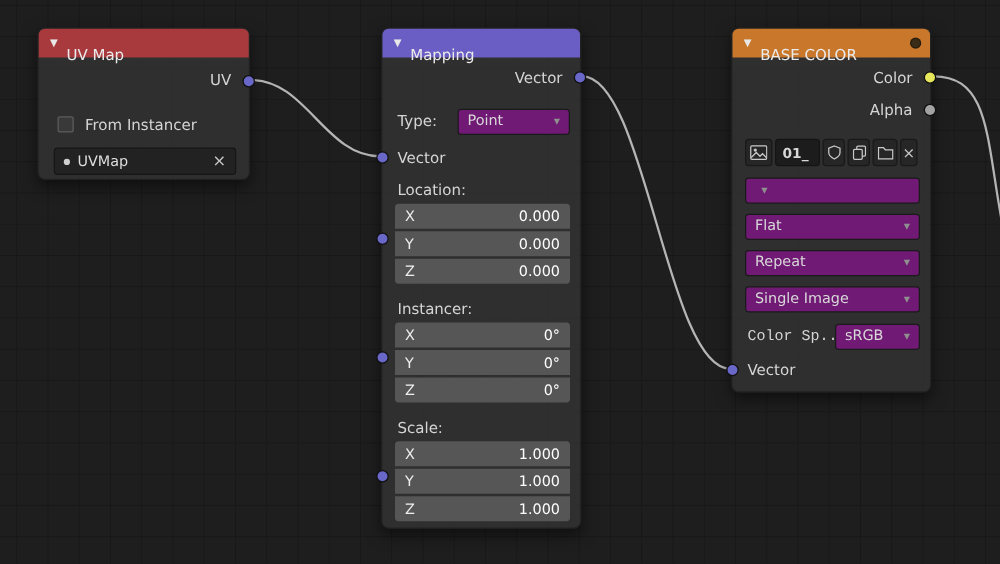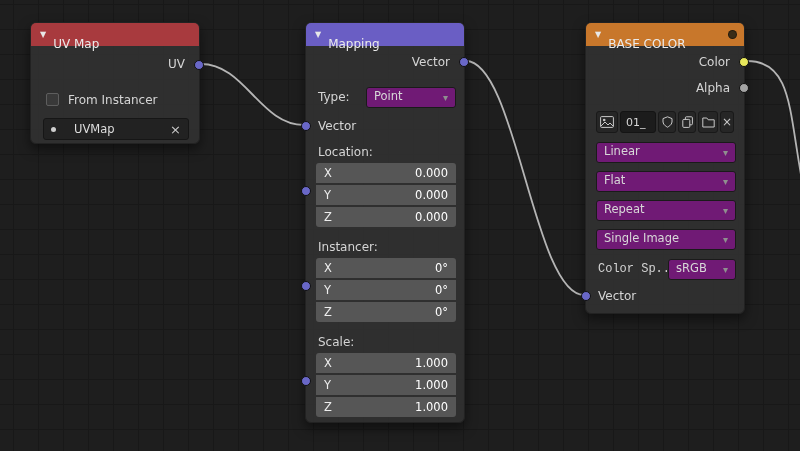--- a/index.html
+++ b/index.html
@@ -69,37 +69,38 @@
   .numrow .axis { color:#ededed; }
   .numrow .val  { color:#ffffff; }
 
   .checkbox {
     position:absolute; width:13px; height:13px; background:#393939;
     border:1px solid #5e5e5e; border-radius:2px;
   }
 
   .idfield {
     position:absolute; height:22px; background:#222222; border:1px solid #161616;
-    border-radius:3px; display:flex; align-items:center; padding:0 7px; gap:18px;
+    border-radius:3px; display:flex; align-items:center; padding:0 7px; gap:6px;
     color:#dedede; font-size:11.5px;
   }
   .idfield .dot { width:5px; height:5px; border-radius:50%; background:#cfcfcf; flex:0 0 auto; }
   .idfield .fval { flex:1 1 auto; }
   .idfield .clear { flex:0 0 auto; color:#c9c9c9; font-size:13px; }
 
   .imgrow { position:absolute; display:flex; gap:2px; align-items:center; }
   .ibtn {
     height:22px; background:#262626; border:1px solid #191919; border-radius:3px;
     display:flex; align-items:center; justify-content:center; flex:0 0 auto;
     color:#c9c9c9;
   }
   .ifield {
     height:22px; background:#1c1c1c; border:1px solid #141414; border-radius:3px;
     color:#d8d8d8; font-size:11px; display:flex; align-items:center; padding:0 5px;
     flex:0 0 auto;
+    font-weight:bold;
   }
   svg.icn { display:block; }
 </style>
 </head>
 <body>
 
 <svg id="noodles" viewBox="0 0 800 451">
   <path d="M 201 64 C 245 64, 260 125, 304 125" stroke="#b5b5b5" stroke-width="1.8" fill="none"></path>
   <path d="M 466 61 C 516 61, 534 295, 584 295" stroke="#b5b5b5" stroke-width="1.8" fill="none"></path>
   <path d="M 747 61 C 796 61, 788 120, 806 200" stroke="#b5b5b5" stroke-width="1.8" fill="none"></path>
@@ -233,21 +234,20 @@
       <svg class="icn" width="13" height="11" viewBox="0 0 13 11">
         <path d="M0.8 1 h4 l1.4 1.8 H12.2 V10 H0.8 Z" fill="none" stroke="#c9c9c9"></path>
       </svg>
     </span>
     <span class="ibtn" style="width:14px; font-size:12px;">
       <span>×</span>
     </span>
   </div>
 
   <div class="dropdown" style="left:10px; top:119px; width:140px;">
-    <span class="dd-text">Linear</span>
     <span class="chev">▾</span>
   </div>
   <div class="dropdown" style="left:10px; top:148px; width:140px;">
     <span class="dd-text">Flat</span>
     <span class="chev">▾</span>
   </div>
   <div class="dropdown" style="left:10px; top:177px; width:140px;">
     <span class="dd-text">Repeat</span>
     <span class="chev">▾</span>
   </div>

